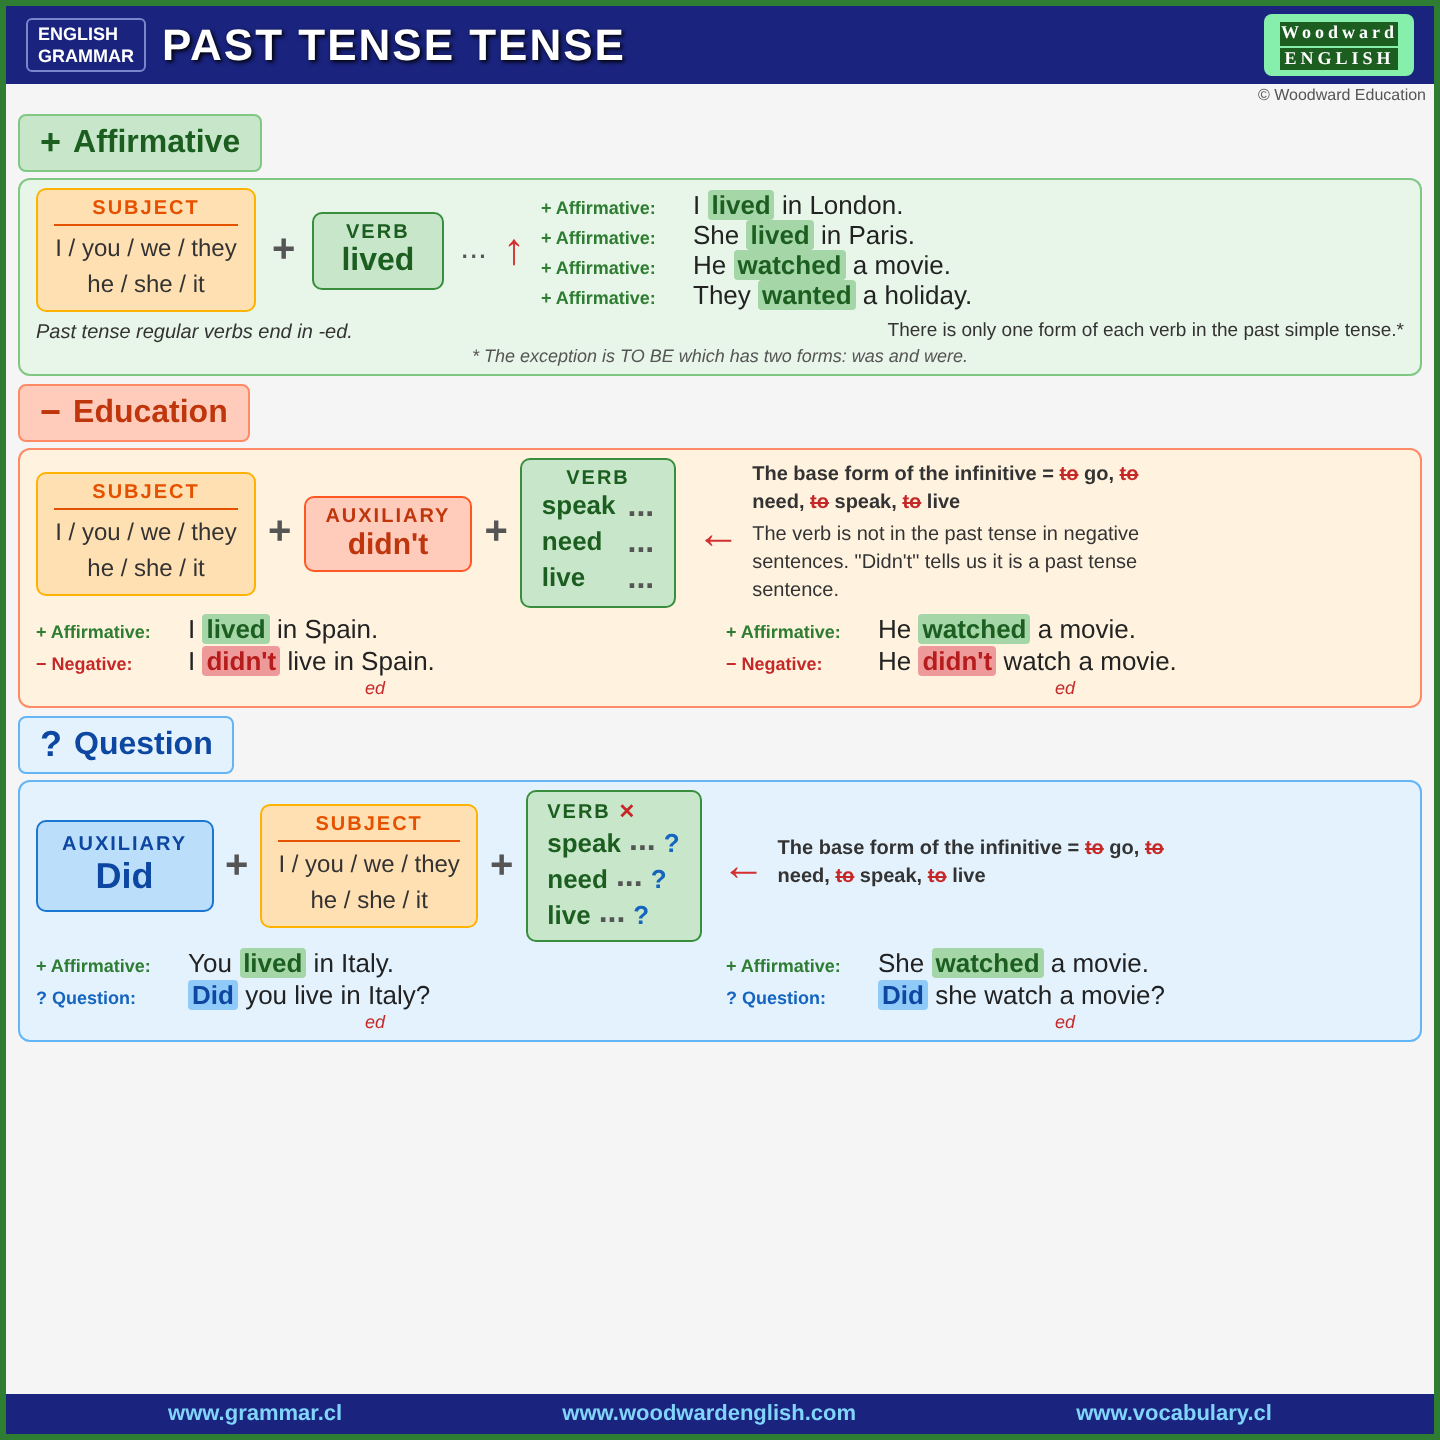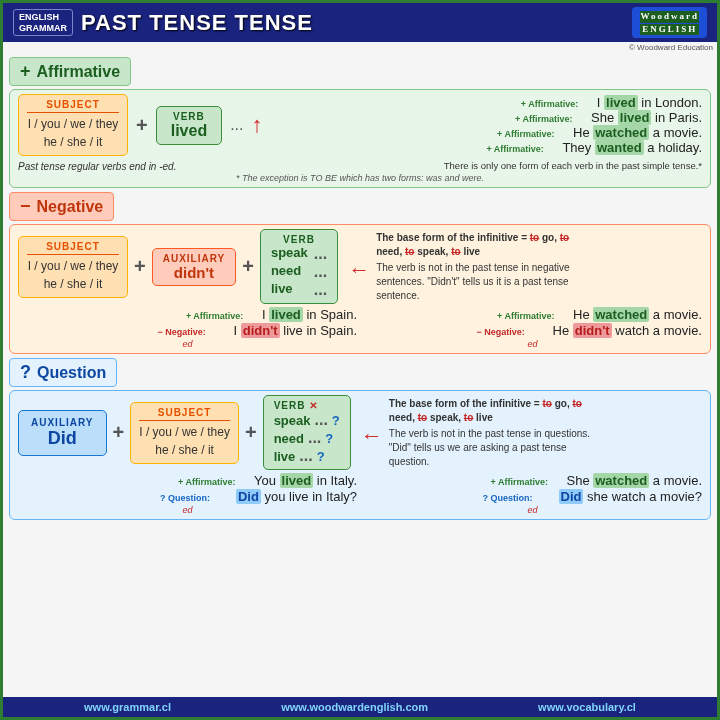--- a/index.html
+++ b/index.html
@@ -39,21 +39,21 @@
       border-radius: 3px;
     }
     .header-title {
       font-size: 22px;
       font-weight: 900;
       color: #fff;
       letter-spacing: 1px;
       text-shadow: 1px 1px 2px #000;
     }
     .woodward-box {
-      background: #1d4ed8;
+      background: #86efac;
       color: white;
       font-family: Georgia, serif;
       font-size: 14px;
       font-weight: bold;
       font-style: italic;
       padding: 3px 8px;
       border-radius: 4px;
       text-align: center;
       line-height: 1.3;
     }
@@ -177,21 +177,20 @@
       font-size: 10px;
       color: #333;
       font-style: italic;
       margin-top: 3px;
     }
     .ex-row {
       display: flex;
       align-items: baseline;
       gap: 4px;
       font-size: 12px;
-      justify-content: flex-end;
     }
     .ex-label {
       font-size: 9px;
       color: #2e7d32;
       font-weight: bold;
       white-space: nowrap;
       min-width: 72px;
     }
     .ex-label.neg { color: #c62828; }
     .ex-label.q { color: #1565c0; }
@@ -453,21 +452,21 @@
           <div class="aff-note">Past tense regular verbs end in -ed.</div>
           <div class="one-form-note">There is only one form of each verb in the past simple tense.*</div>
         </div>
         <div class="exception-note" style="text-align:center;">* The exception is TO BE which has two forms: was and were.</div>
       </div>
     </div>
 
     <div>
       <div class="section-header negative">
         <span class="sign">−</span>
-        <span>Negative</span>
+        <span>Education</span>
       </div>
       <div class="neg-section">
         <div class="neg-inner">
           <div class="subj-box">
             <div class="subj-label">SUBJECT</div>
             <div class="subj-text">
               <div>I / you / we / they</div>
               <div>he / she / it</div>
             </div>
           </div>
@@ -562,21 +561,20 @@
             </div>
             <div class="q-verb-row">
               <span>live</span>
               <span class="dots">...</span>
               <span class="q-dot-q">?</span>
             </div>
           </div>
           <span style="color:#d32f2f;font-size:22px;margin-left:4px;">←</span>
           <div class="q-right-note">
             <div style="font-weight:bold;margin-bottom:2px;">The base form of the infinitive = <span class="strike">to</span> go, <span class="strike">to</span> need, <span class="strike">to</span> speak, <span class="strike">to</span> live</div>
-            <div>The verb is not in the past tense in questions. "Did" tells us we are asking a past tense question.</div>
           </div>
         </div>
         <div class="q-examples">
           <div class="q-ex-col">
             <div class="ex-row">
               <span class="ex-label">+ Affirmative:</span>
               <span class="ex-sentence">You <span class="hl-green">lived</span> in Italy.</span>
             </div>
             <div class="ex-row">
               <span class="ex-label q">? Question:</span>

